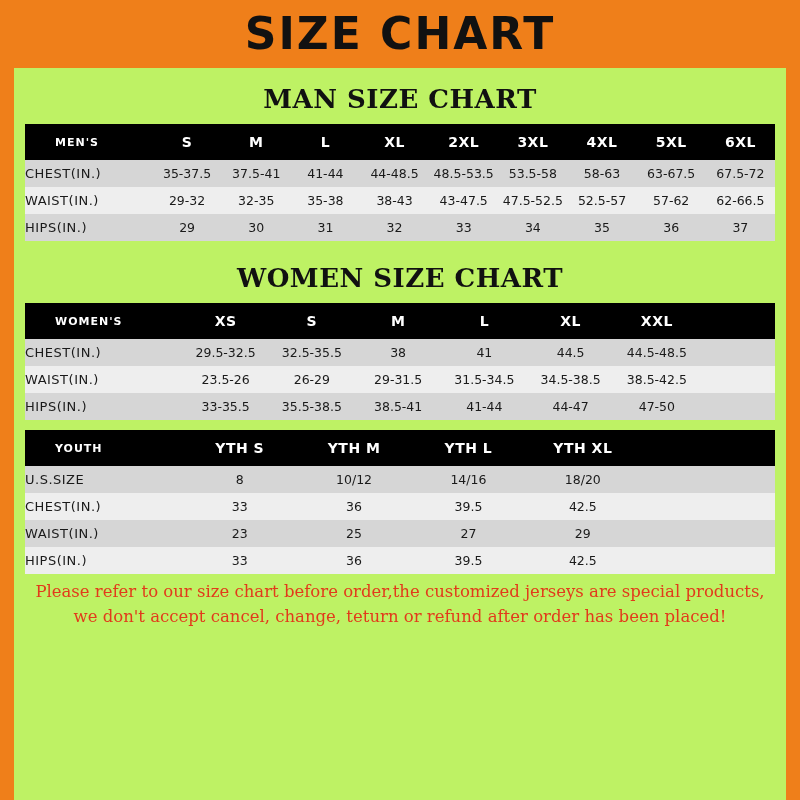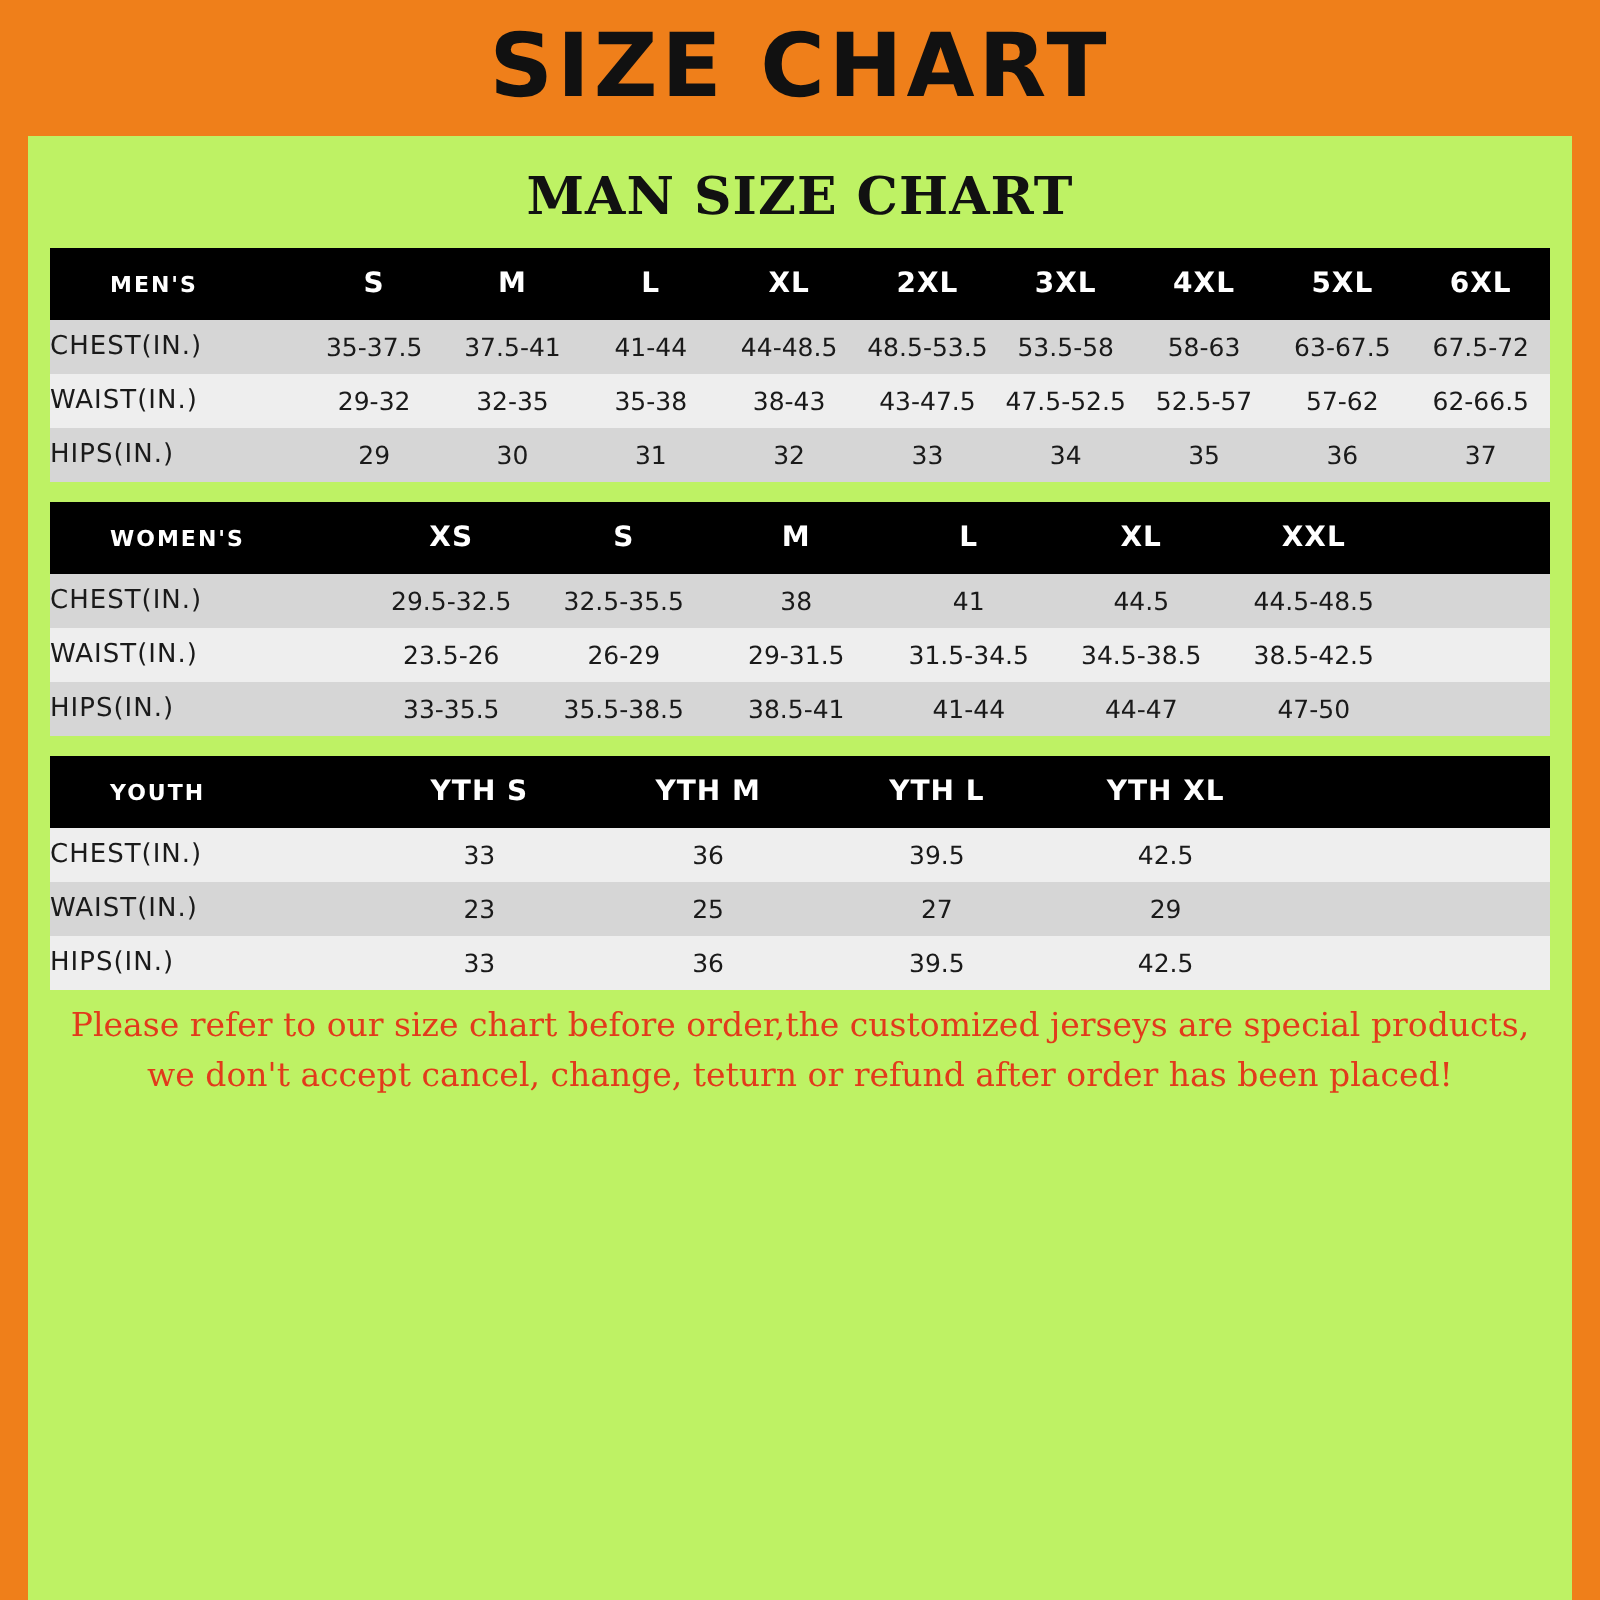--- a/index.html
+++ b/index.html
@@ -185,20 +185,21 @@
           <td>32</td>
           <td>33</td>
           <td>34</td>
           <td>35</td>
           <td>36</td>
           <td>37</td>
         </tr>
       </tbody>
     </table>
 
+    <div class="section-title t2">WOMEN SIZE CHART</div>
     <table class="size-table women">
       <colgroup>
         <col class="lbl">
         <col>
           <col>
           <col>
           <col>
           <col>
           <col>
         <col class="pad">
@@ -262,20 +263,28 @@
         <tr>
           <th class="corner">YOUTH</th>
           <th>YTH S</th>
           <th>YTH M</th>
           <th>YTH L</th>
           <th>YTH XL</th>
           <th></th>
         </tr>
       </thead>
       <tbody>
+        <tr class="odd">
+          <td class="rowlabel">U.S.SIZE</td>
+          <td>8</td>
+          <td>10/12</td>
+          <td>14/16</td>
+          <td>18/20</td>
+          <td></td>
+        </tr>
         <tr class="even">
           <td class="rowlabel">CHEST(IN.)</td>
           <td>33</td>
           <td>36</td>
           <td>39.5</td>
           <td>42.5</td>
           <td></td>
         </tr>
         <tr class="odd">
           <td class="rowlabel">WAIST(IN.)</td>

